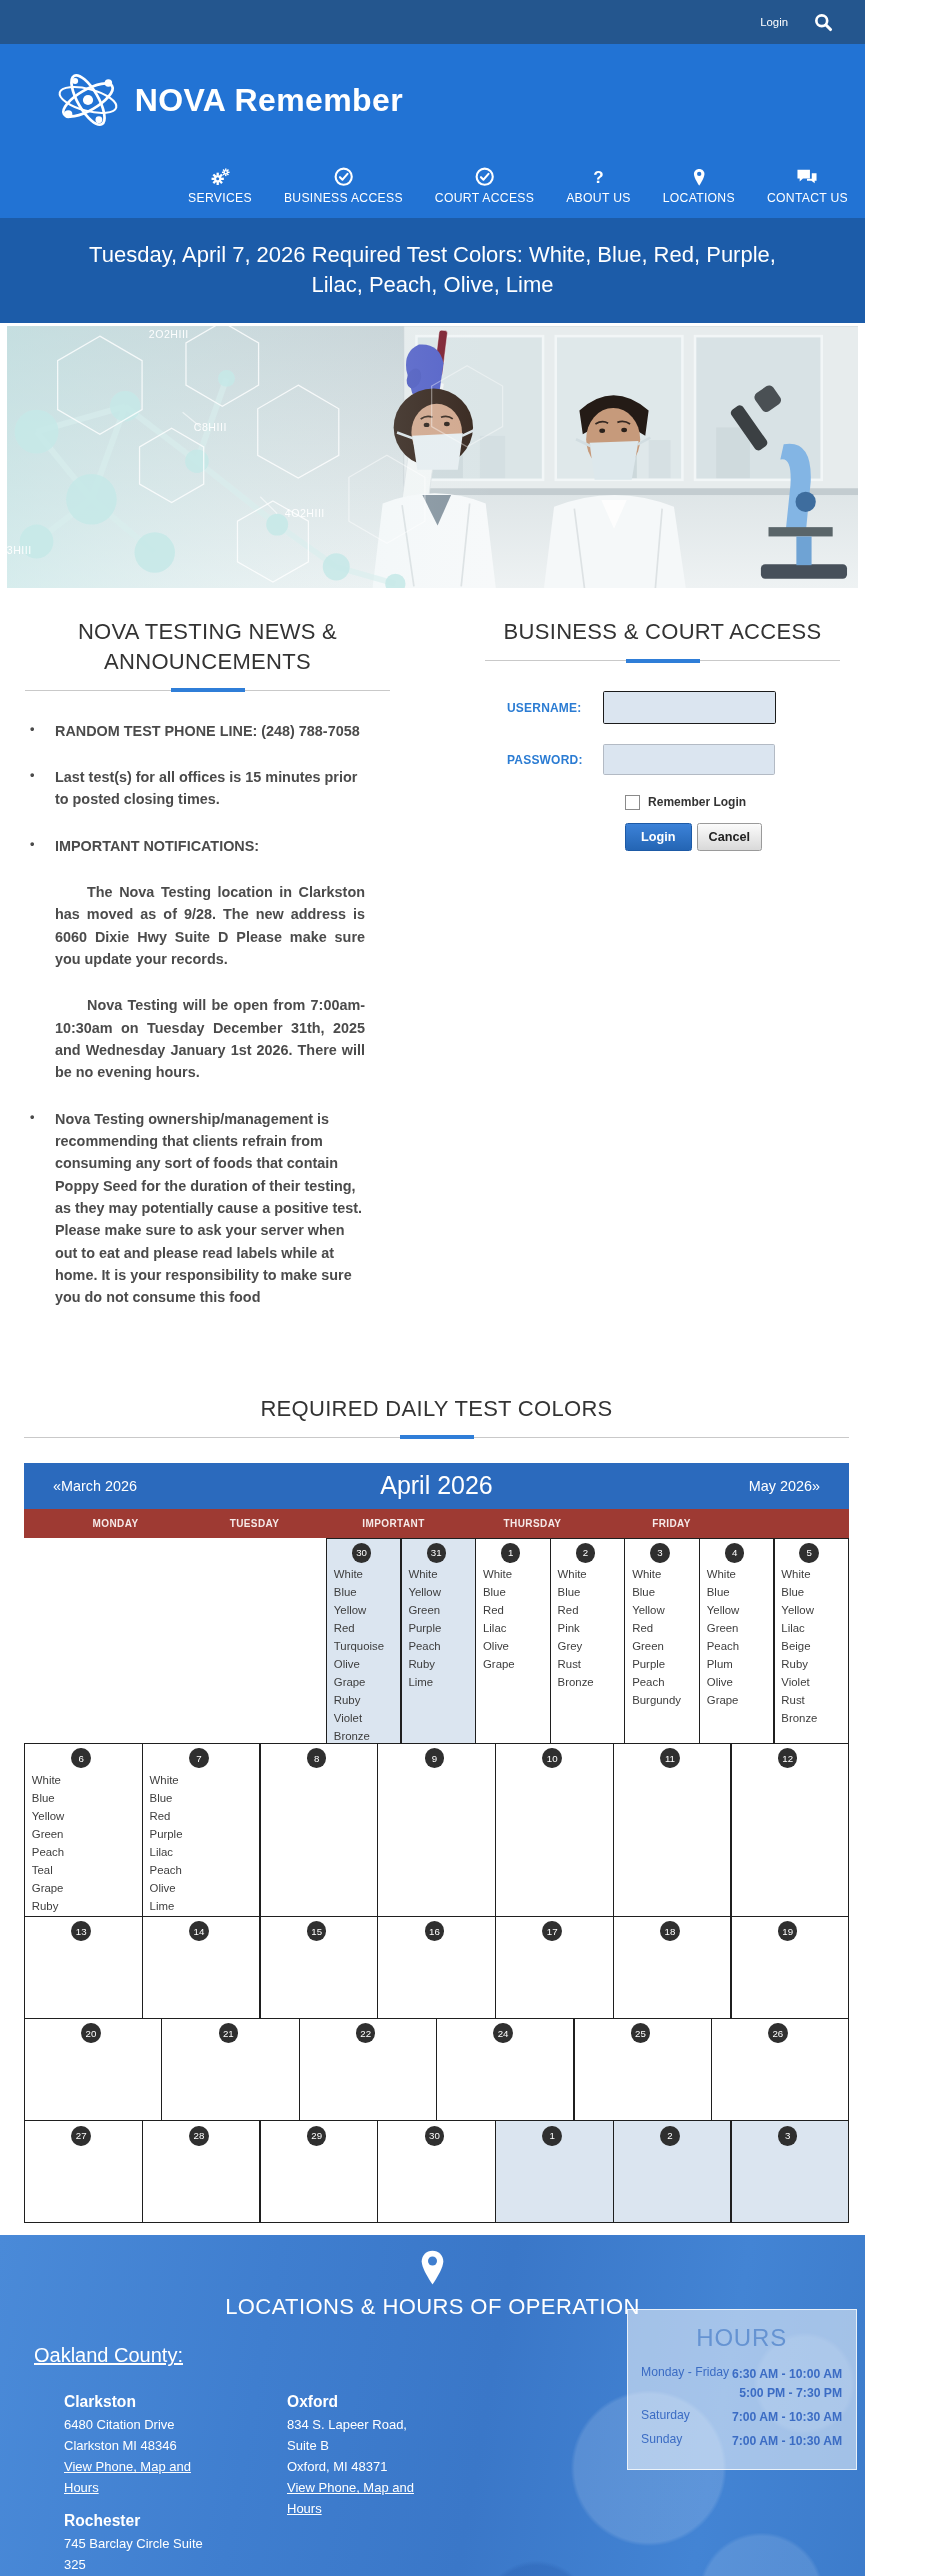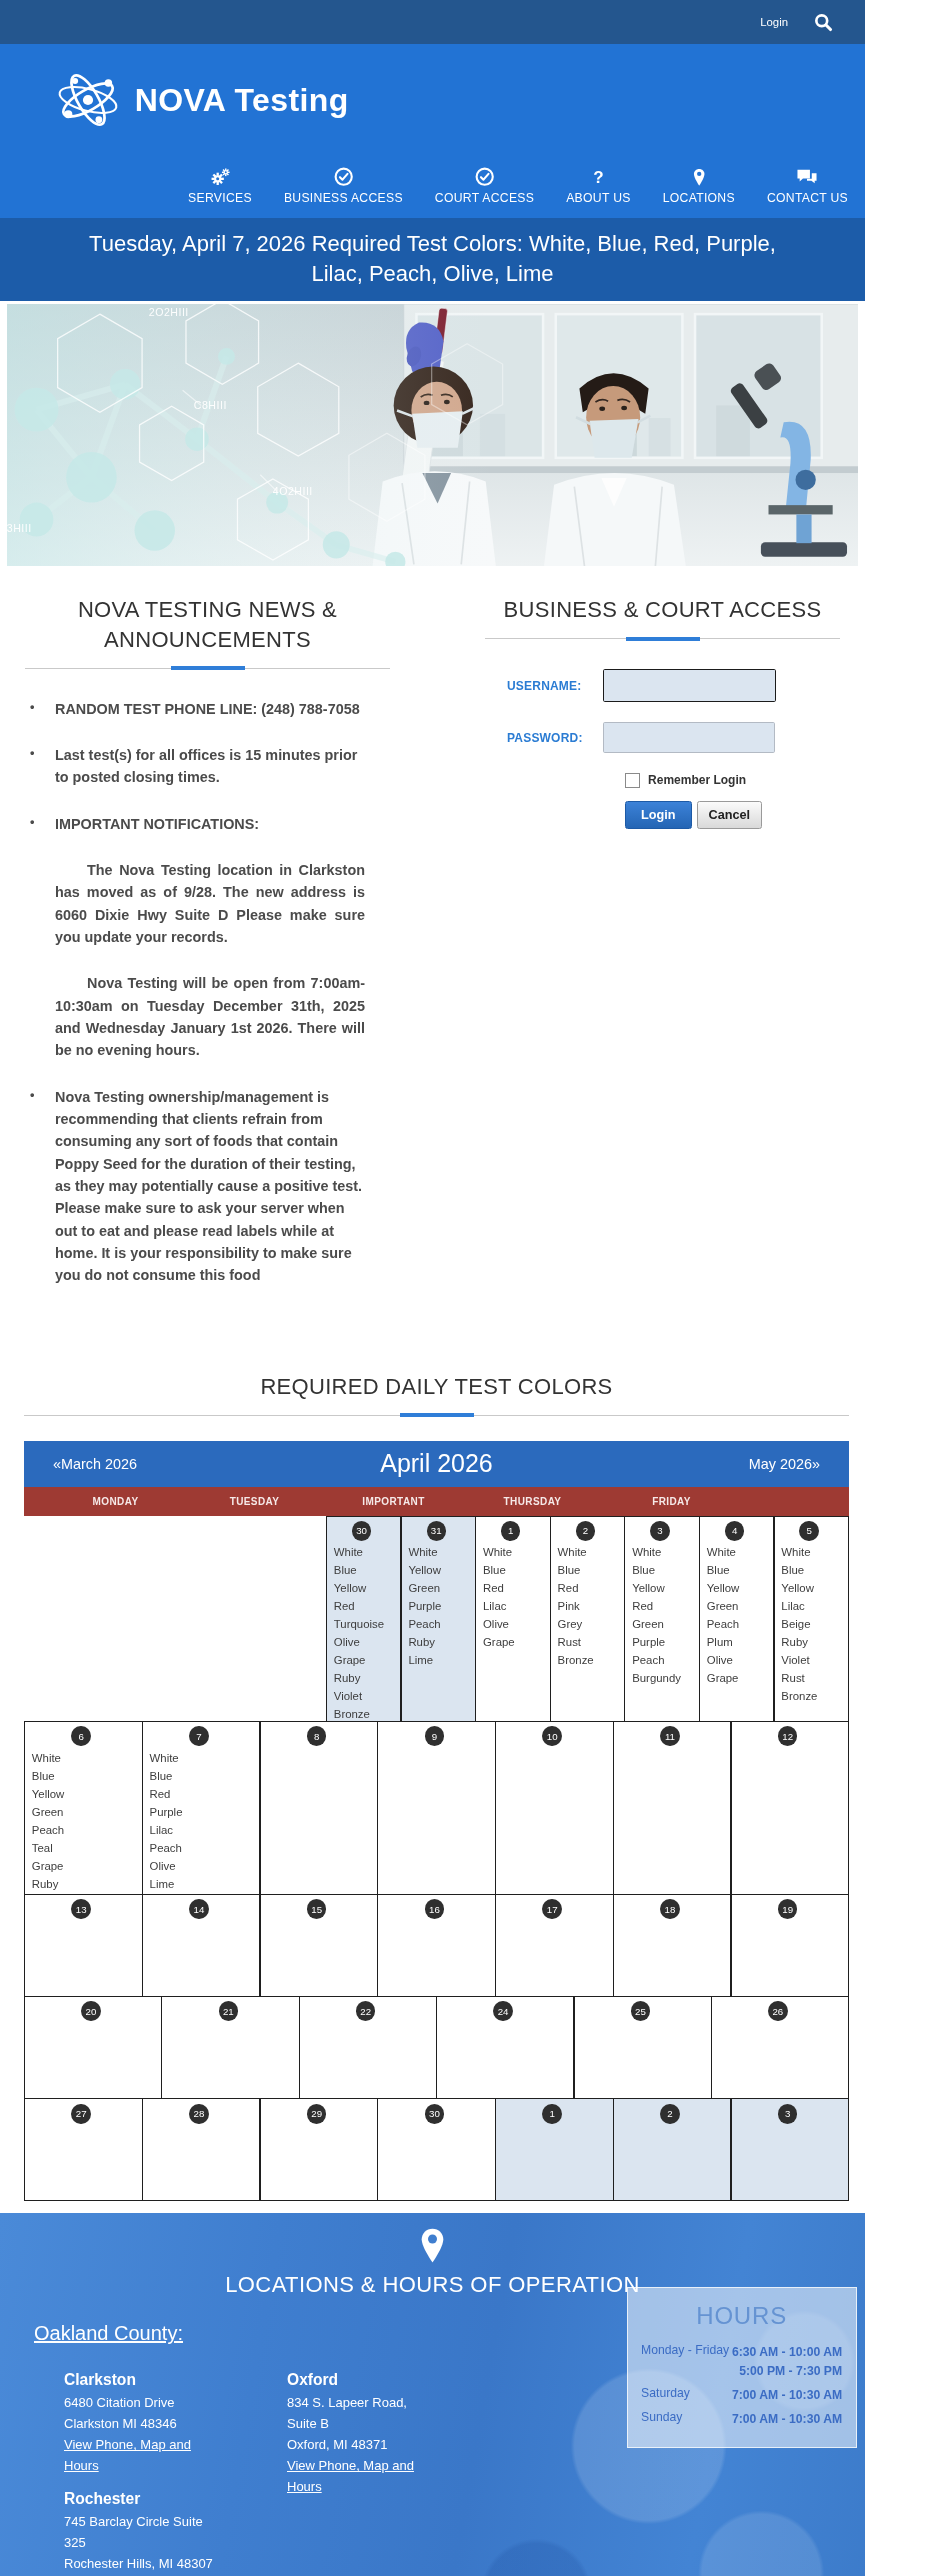--- a/index.html
+++ b/index.html
@@ -15,29 +15,29 @@
   .site-header{background:#2273d4;height:174px;position:relative;}
   .brand{position:absolute;left:54px;top:22px;display:flex;align-items:center;gap:12.7px;}
   .brand-text{font-size:32px;font-weight:bold;color:#fff;letter-spacing:0.4px;}
   .main-nav{position:absolute;right:17px;bottom:13.5px;display:flex;gap:32px;}
   .nav-item{display:flex;flex-direction:column;align-items:center;gap:4.2px;color:#fff;cursor:pointer;min-width:54px;}
   .nav-icon{height:20px;display:flex;align-items:flex-end;justify-content:center;}
   .nav-label{font-size:12.2px;letter-spacing:0.3px;white-space:nowrap;}
   .q-glyph{font-size:17px;font-weight:bold;line-height:17px;}
 
   
-  .banner{background:#1c5ca9;color:#fff;text-align:center;font-size:22px;line-height:1.38;padding:11px 68px;box-sizing:border-box;}
+  .banner{background:#1c5ca9;color:#fff;text-align:center;font-size:22px;line-height:1.38;padding:22px 68px;box-sizing:border-box;}
 
   
   .hero{margin:3.4px 6.8px 0 6.8px;height:262px;position:relative;overflow:hidden;background:#d4dde0;}
   .hero svg{display:block;}
   .mol-label{position:absolute;color:rgba(255,255,255,.95);font-size:10.6px;letter-spacing:0.5px;}
   .mol-label.p0{left:142px;top:1.7px;}
   .mol-label.p1{left:187px;top:95px;}
-  .mol-label.p2{left:266px;top:181px;}
+  .mol-label.p2{left:278px;top:181px;}
   .mol-label.p3{left:0px;top:218px;}
 
   
   .main-cols{display:flex;padding:29px 25px 0 25px;box-sizing:border-box;}
   .news-col{width:365px;}
   .login-col{margin-left:auto;width:355px;}
   .section-title{font-size:22px;color:#333;text-align:center;font-weight:400;letter-spacing:0.3px;line-height:1.35;}
   .title-rule{height:0.8px;background:#c9c9c9;position:relative;margin-top:13.5px;}
   .title-rule::after{content:"";position:absolute;left:50%;transform:translateX(-50%);top:-1.7px;width:74px;height:4.2px;background:#2f7ed8;}
 
@@ -128,21 +128,21 @@
             <ellipse cx="50" cy="50" rx="41" ry="15" stroke-width="4" transform="rotate(-30 50 50)"></ellipse>
             <ellipse cx="50" cy="50" rx="41" ry="15" stroke-width="4" transform="rotate(60 50 50)"></ellipse>
             <ellipse cx="50" cy="50" rx="43" ry="16" stroke-width="3" transform="rotate(15 50 50)"></ellipse>
           </g>
           <circle cx="50" cy="50" r="7.5" fill="#fff"></circle>
           <circle cx="21" cy="71" r="6" fill="#fff"></circle>
           <circle cx="80" cy="25" r="5.5" fill="#fff"></circle>
           <circle cx="66" cy="79" r="5" fill="#fff"></circle>
           <circle cx="31" cy="22" r="4.5" fill="#fff"></circle>
         </svg>
-        <span class="brand-text">NOVA Testing</span>
+        <span class="brand-text">NOVA Remember</span>
       </div>
       <div class="main-nav">
           <div class="nav-item">
             <span class="nav-icon">
               <svg viewBox="0 0 26 24" width="20" height="18.6">
                 <g fill="#fff">
                   <g transform="translate(10,14)">
                     <circle r="4.8"></circle>
                     <g>
                       <rect x="-1.5" y="-8" width="3" height="4"></rect>

